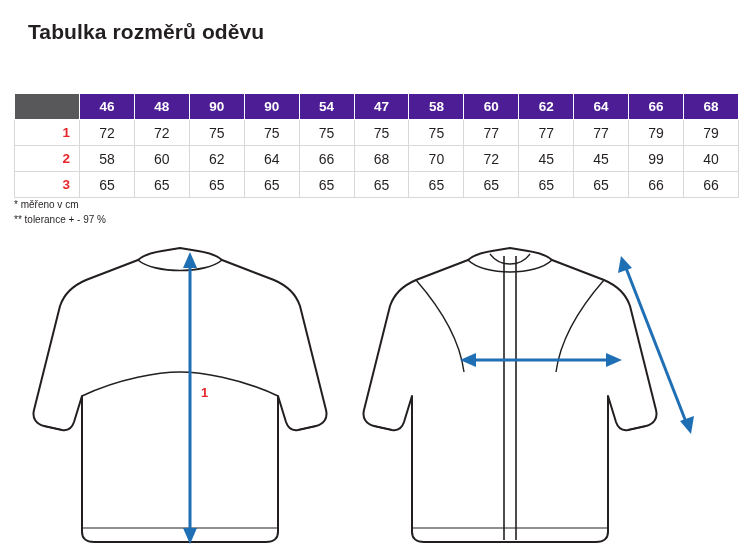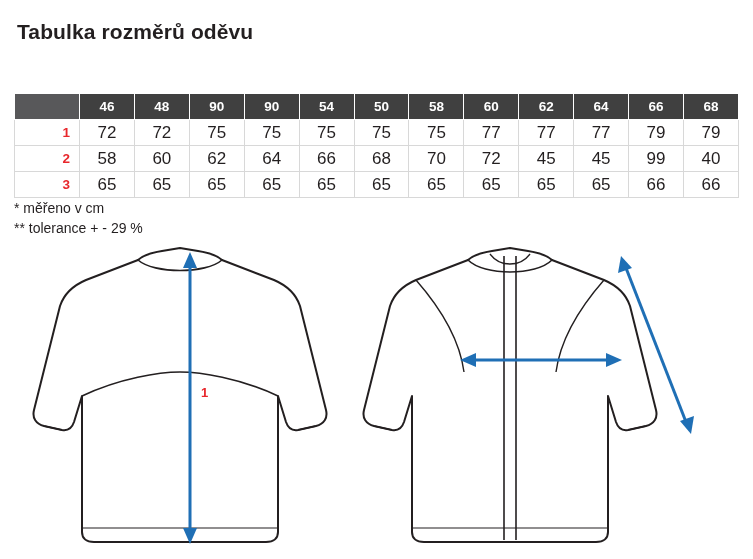--- a/index.html
+++ b/index.html
@@ -15,21 +15,21 @@
     overflow: hidden;
     position: relative;
   }
   .page {
     position: relative;
     width: 753px;
     height: 559px;
   }
   .title {
     position: absolute;
-    left: 17px;
+    left: 28px;
     top: 20px;
     font-size: 21px;
     font-weight: bold;
     color: #231f20;
     letter-spacing: 0.1px;
   }
   table.size-table {
     position: absolute;
     left: 14px;
     top: 93px;
@@ -39,48 +39,48 @@
   }
   table.size-table th,
   table.size-table td {
     border: 1px solid #ffffff;
     height: 25px;
     text-align: center;
     font-size: 13px;
     padding: 0;
   }
   table.size-table thead th {
-    background: #404040;
+    background: #4c1d95;
     color: #ffffff;
     font-weight: bold;
     font-size: 13.5px;
   }
   table.size-table thead th.corner {
     background: #58585a;
     width: 64px;
   }
   table.size-table tbody td {
     border: 1px solid #d8d8d8;
     background: #ffffff;
     color: #231f20;
-    font-size: 17px;
+    font-size: 14px;
   }
   table.size-table tbody td.rowhead {
     color: #e8272c;
     font-weight: bold;
     text-align: right;
     padding-right: 9px;
     width: 64px;
     font-size: 13.5px;
   }
   .notes {
     position: absolute;
     left: 14px;
     top: 198px;
-    font-size: 14px;
+    font-size: 10px;
     color: #231f20;
     line-height: 1.45;
   }
   .figures {
     position: absolute;
     left: 0;
     top: 232px;
     width: 753px;
     height: 327px;
   }
@@ -106,21 +106,21 @@
 
   <table class="size-table">
     <thead>
       <tr>
         <th class="corner"></th>
         <th>46</th>
         <th>48</th>
         <th>90</th>
         <th>90</th>
         <th>54</th>
-        <th>50</th>
+        <th>47</th>
         <th>58</th>
         <th>60</th>
         <th>62</th>
         <th>64</th>
         <th>66</th>
         <th>68</th>
       </tr>
     </thead>
     <tbody>
       <tr>
@@ -166,21 +166,21 @@
         <td>65</td>
         <td>65</td>
         <td>66</td>
         <td>66</td>
       </tr>
     </tbody>
   </table>
 
   <div class="notes">
     <div>* měřeno v cm</div>
-    <div>** tolerance + - 29 %</div>
+    <div>** tolerance + - 97 %</div>
   </div>
 
   <div class="figures">
 
     <div class="fig-left">
       <svg class="garment" width="300" height="327" viewBox="0 0 300 327">
 
         <path d="M108 28 C112 24 120 21 132 19 L150 16 L168 19 C180 21 188 24 192 28
                  L244 48 C258 54 266 62 270 74 L296 178 C298 186 294 192 286 194
                  L268 198 C262 199 258 196 256 190 L248 164 L248 300

